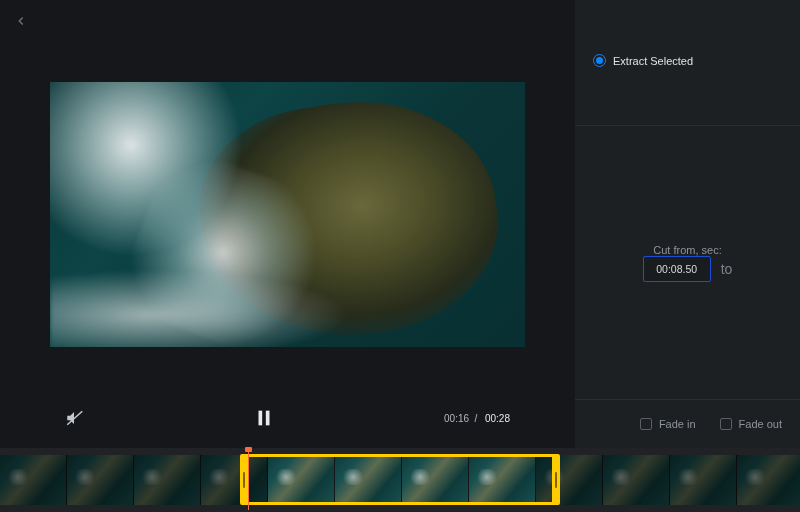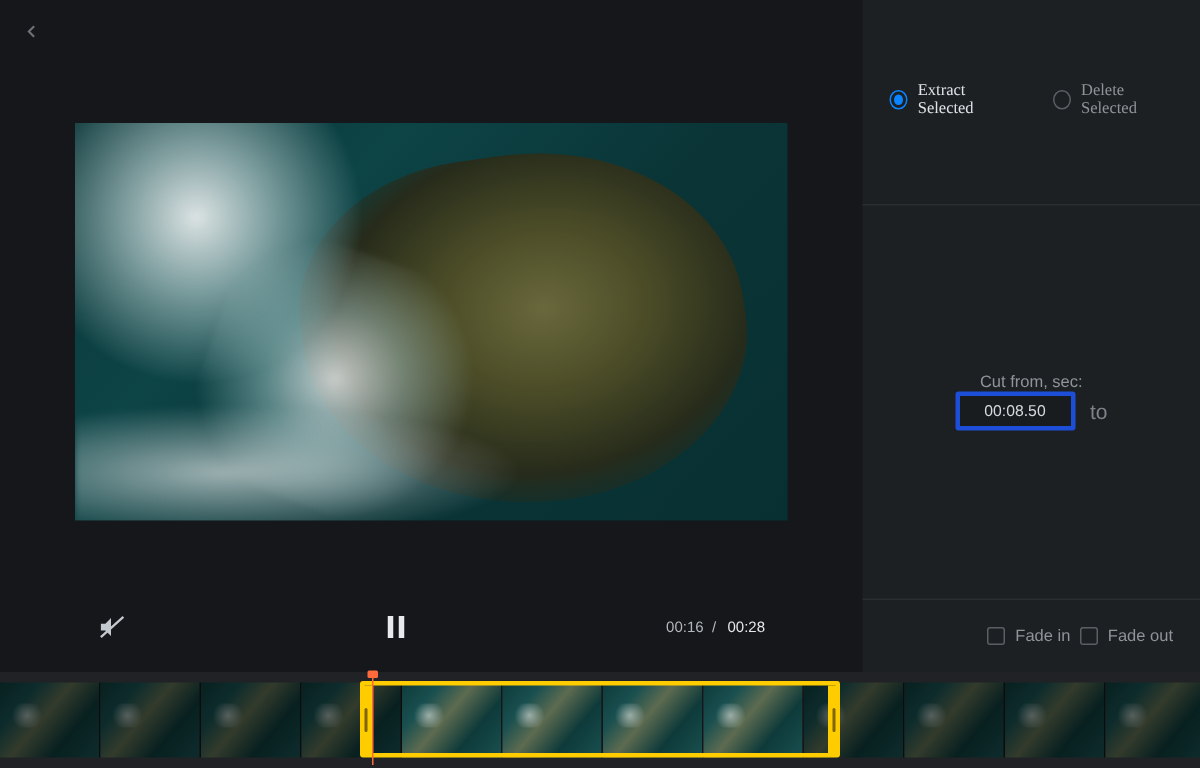--- a/index.html
+++ b/index.html
@@ -14,32 +14,32 @@
   .controls { height: 60px; display: flex; align-items: center; padding: 0 65px; }
   .mute { color: #c4c9cf; cursor: pointer; }
   .mute svg { width: 18px; height: 18px; display: block; }
   .spacer-left { flex: 1; }
   .play { color: #e8eaed; cursor: pointer; }
   .play svg { width: 22px; height: 22px; display: block; }
   .spacer-right { flex: 1; }
   .time { font-size: 10px; color: #b3b8bf; }
   .time .dur { color: #e6e8eb; margin-left: 2px; }
   .right { width: 225px; background: #1d2023; display: flex; flex-direction: column; }
-  .mode { padding: 54px 18px 58px 18px; display: flex; gap: 26px; border-bottom: 1px solid #2a2d31; font-size: 11px; font-family: Liberation Serif, serif; }
+  .mode { padding: 54px 18px 58px 18px; display: flex; gap: 26px; border-bottom: 1px solid #2a2d31; font-size: 11px; }
   .radio { display: flex; align-items: center; gap: 7px; cursor: pointer; color: #8f949a; }
   .radio.sel { color: #dfe2e6; }
   .radio .circ { width: 13px; height: 13px; border: 1.5px solid #5a5f66; border-radius: 50%; position: relative; }
   .radio.sel .circ { border-color: #0a84ff; }
   .radio.sel .circ::after { content: ''; position: absolute; inset: 2px; background: #0a84ff; border-radius: 50%; }
   .cut { flex: 1; display: flex; flex-direction: column; align-items: center; justify-content: center; border-bottom: 1px solid #2a2d31; }
   .cut-label { font-size: 11px; color: #8f949a; }
   .cut-row { display: flex; align-items: center; gap: 10px; }
-  .cut-row input { width: 80px; height: 26px; background: #191c1f; border: 3px solid #1d4ed8; color: #d6d9dd; font-size: 10.5px; text-align: center; border-radius: 2px; }
+  .cut-row input { width: 68px; height: 26px; background: #191c1f; border: 1px solid #1d4ed8; color: #d6d9dd; font-size: 10.5px; text-align: center; border-radius: 2px; }
   .cut-row .to { font-size: 14px; color: #7e838a; }
-  .fade { padding: 18px; display: flex; justify-content: flex-end; gap: 6px; font-size: 11px; }
+  .fade { padding: 18px; display: flex; justify-content: flex-end; gap: 24px; font-size: 11px; }
   .check { display: flex; align-items: center; gap: 7px; cursor: pointer; color: #8f949a; }
   .check .box { width: 12px; height: 12px; border: 1.5px solid #5a5f66; border-radius: 2px; }
   .timeline { height: 64px; background: #202225; position: relative; padding: 7px 0; display: flex; }
   .thumb { flex: 0 0 67px; height: 50px; background: linear-gradient(130deg,#0e3a3a 0%,#1a5050 25%,#5d6b50 45%,#0e3a3a 70%,#1a5050 100%); border-right: 1px solid #14161a; filter: brightness(0.55); position: relative; overflow: hidden; }
   .thumb .foam { position: absolute; width: 24px; height: 16px; background: radial-gradient(circle, rgba(255,255,255,0.5) 0%, transparent 70%); top: 14px; left: 6px; }
   .sel-box { position: absolute; top: 6px; bottom: 7px; border: 3px solid #ffcc00; border-radius: 2px; pointer-events: none; }
   .sel-box .handle-l, .sel-box .handle-r { position: absolute; top: 0; bottom: 0; width: 8px; background: #ffcc00; pointer-events: auto; cursor: ew-resize; display: flex; align-items: center; justify-content: center; }
   .sel-box .handle-l { left: -3px; }
   .sel-box .handle-r { right: -3px; }
   .sel-box .grip { width: 1.5px; height: 16px; background: rgba(0,0,0,0.5); border-radius: 1px; }
@@ -93,24 +93,20 @@
         <span class="dur">00:28</span>
       </div>
     </div>
   </div>
 
   <div class="right">
     <div class="mode">
       <div class="radio sel">
         <span class="circ"></span>
         <span>Extract Selected</span>
-      </div>
-      <div class="radio">
-        <span class="circ"></span>
-        <span>Delete Selected</span>
       </div>
     </div>
     <div class="cut">
       <div class="cut-label">Cut from, sec:</div>
       <div class="cut-row">
         <input value="00:08.50" style="">
         <span class="to">to</span>
       </div>
     </div>
     <div class="fade">

